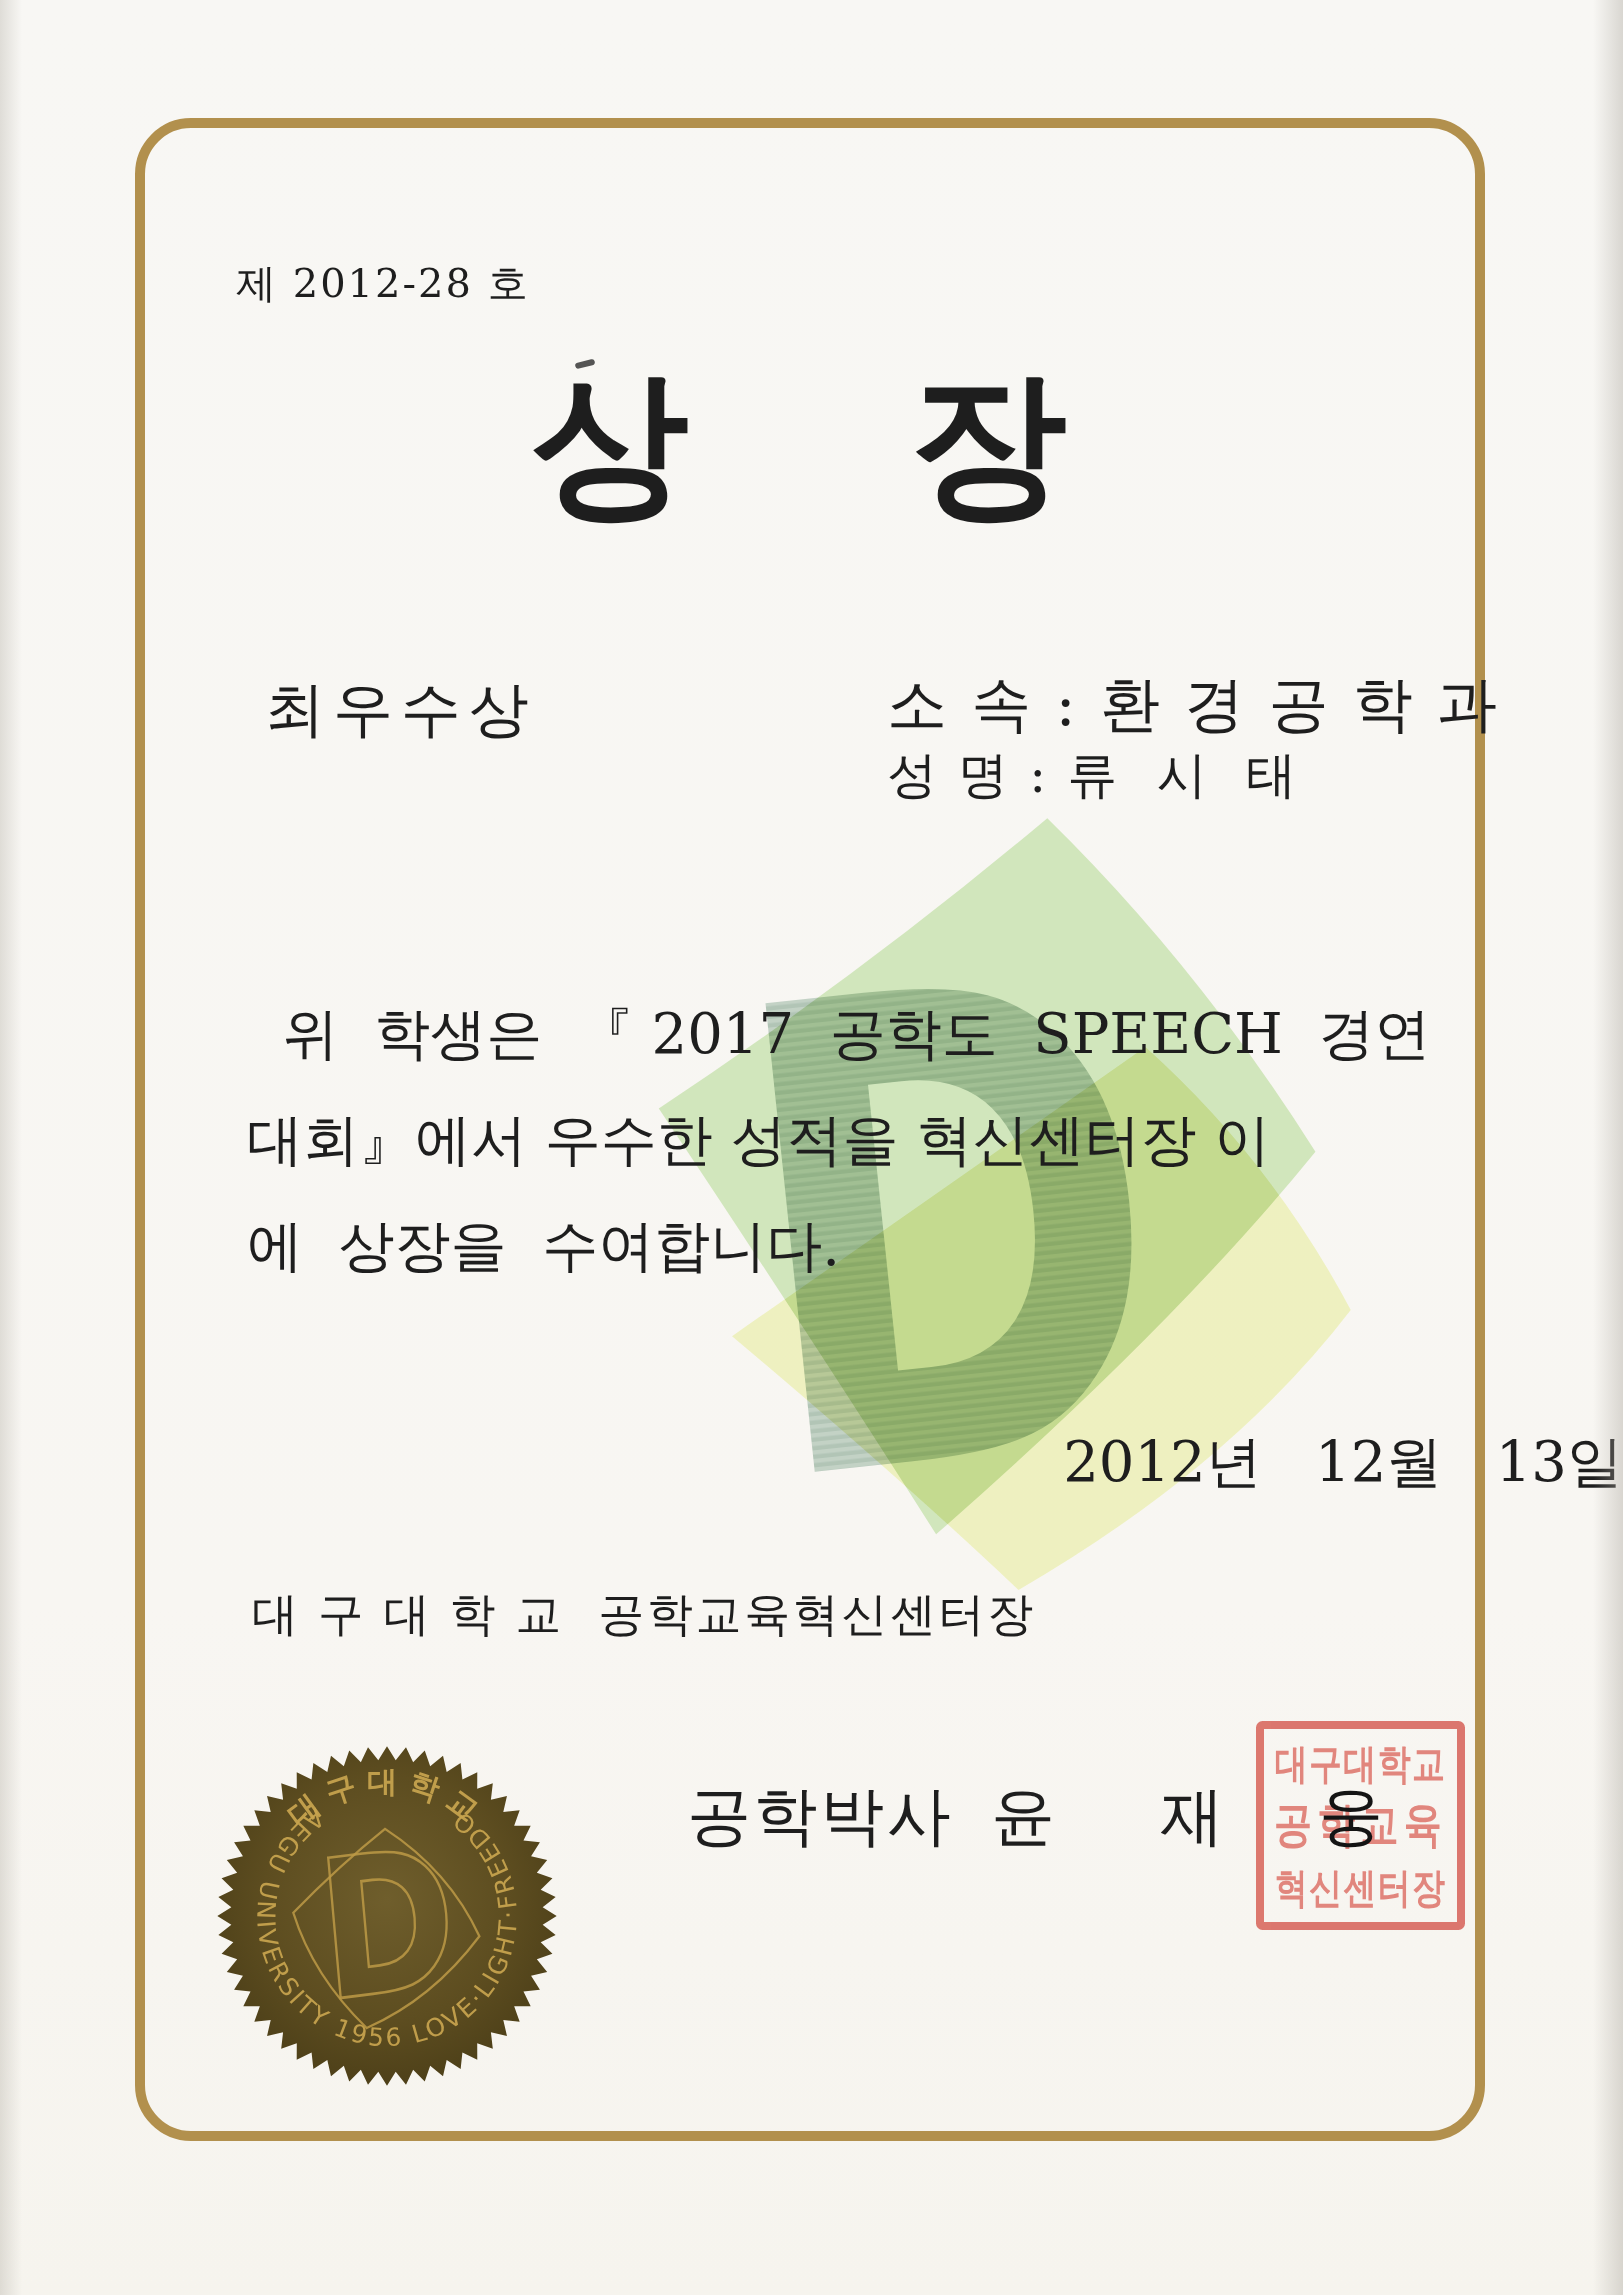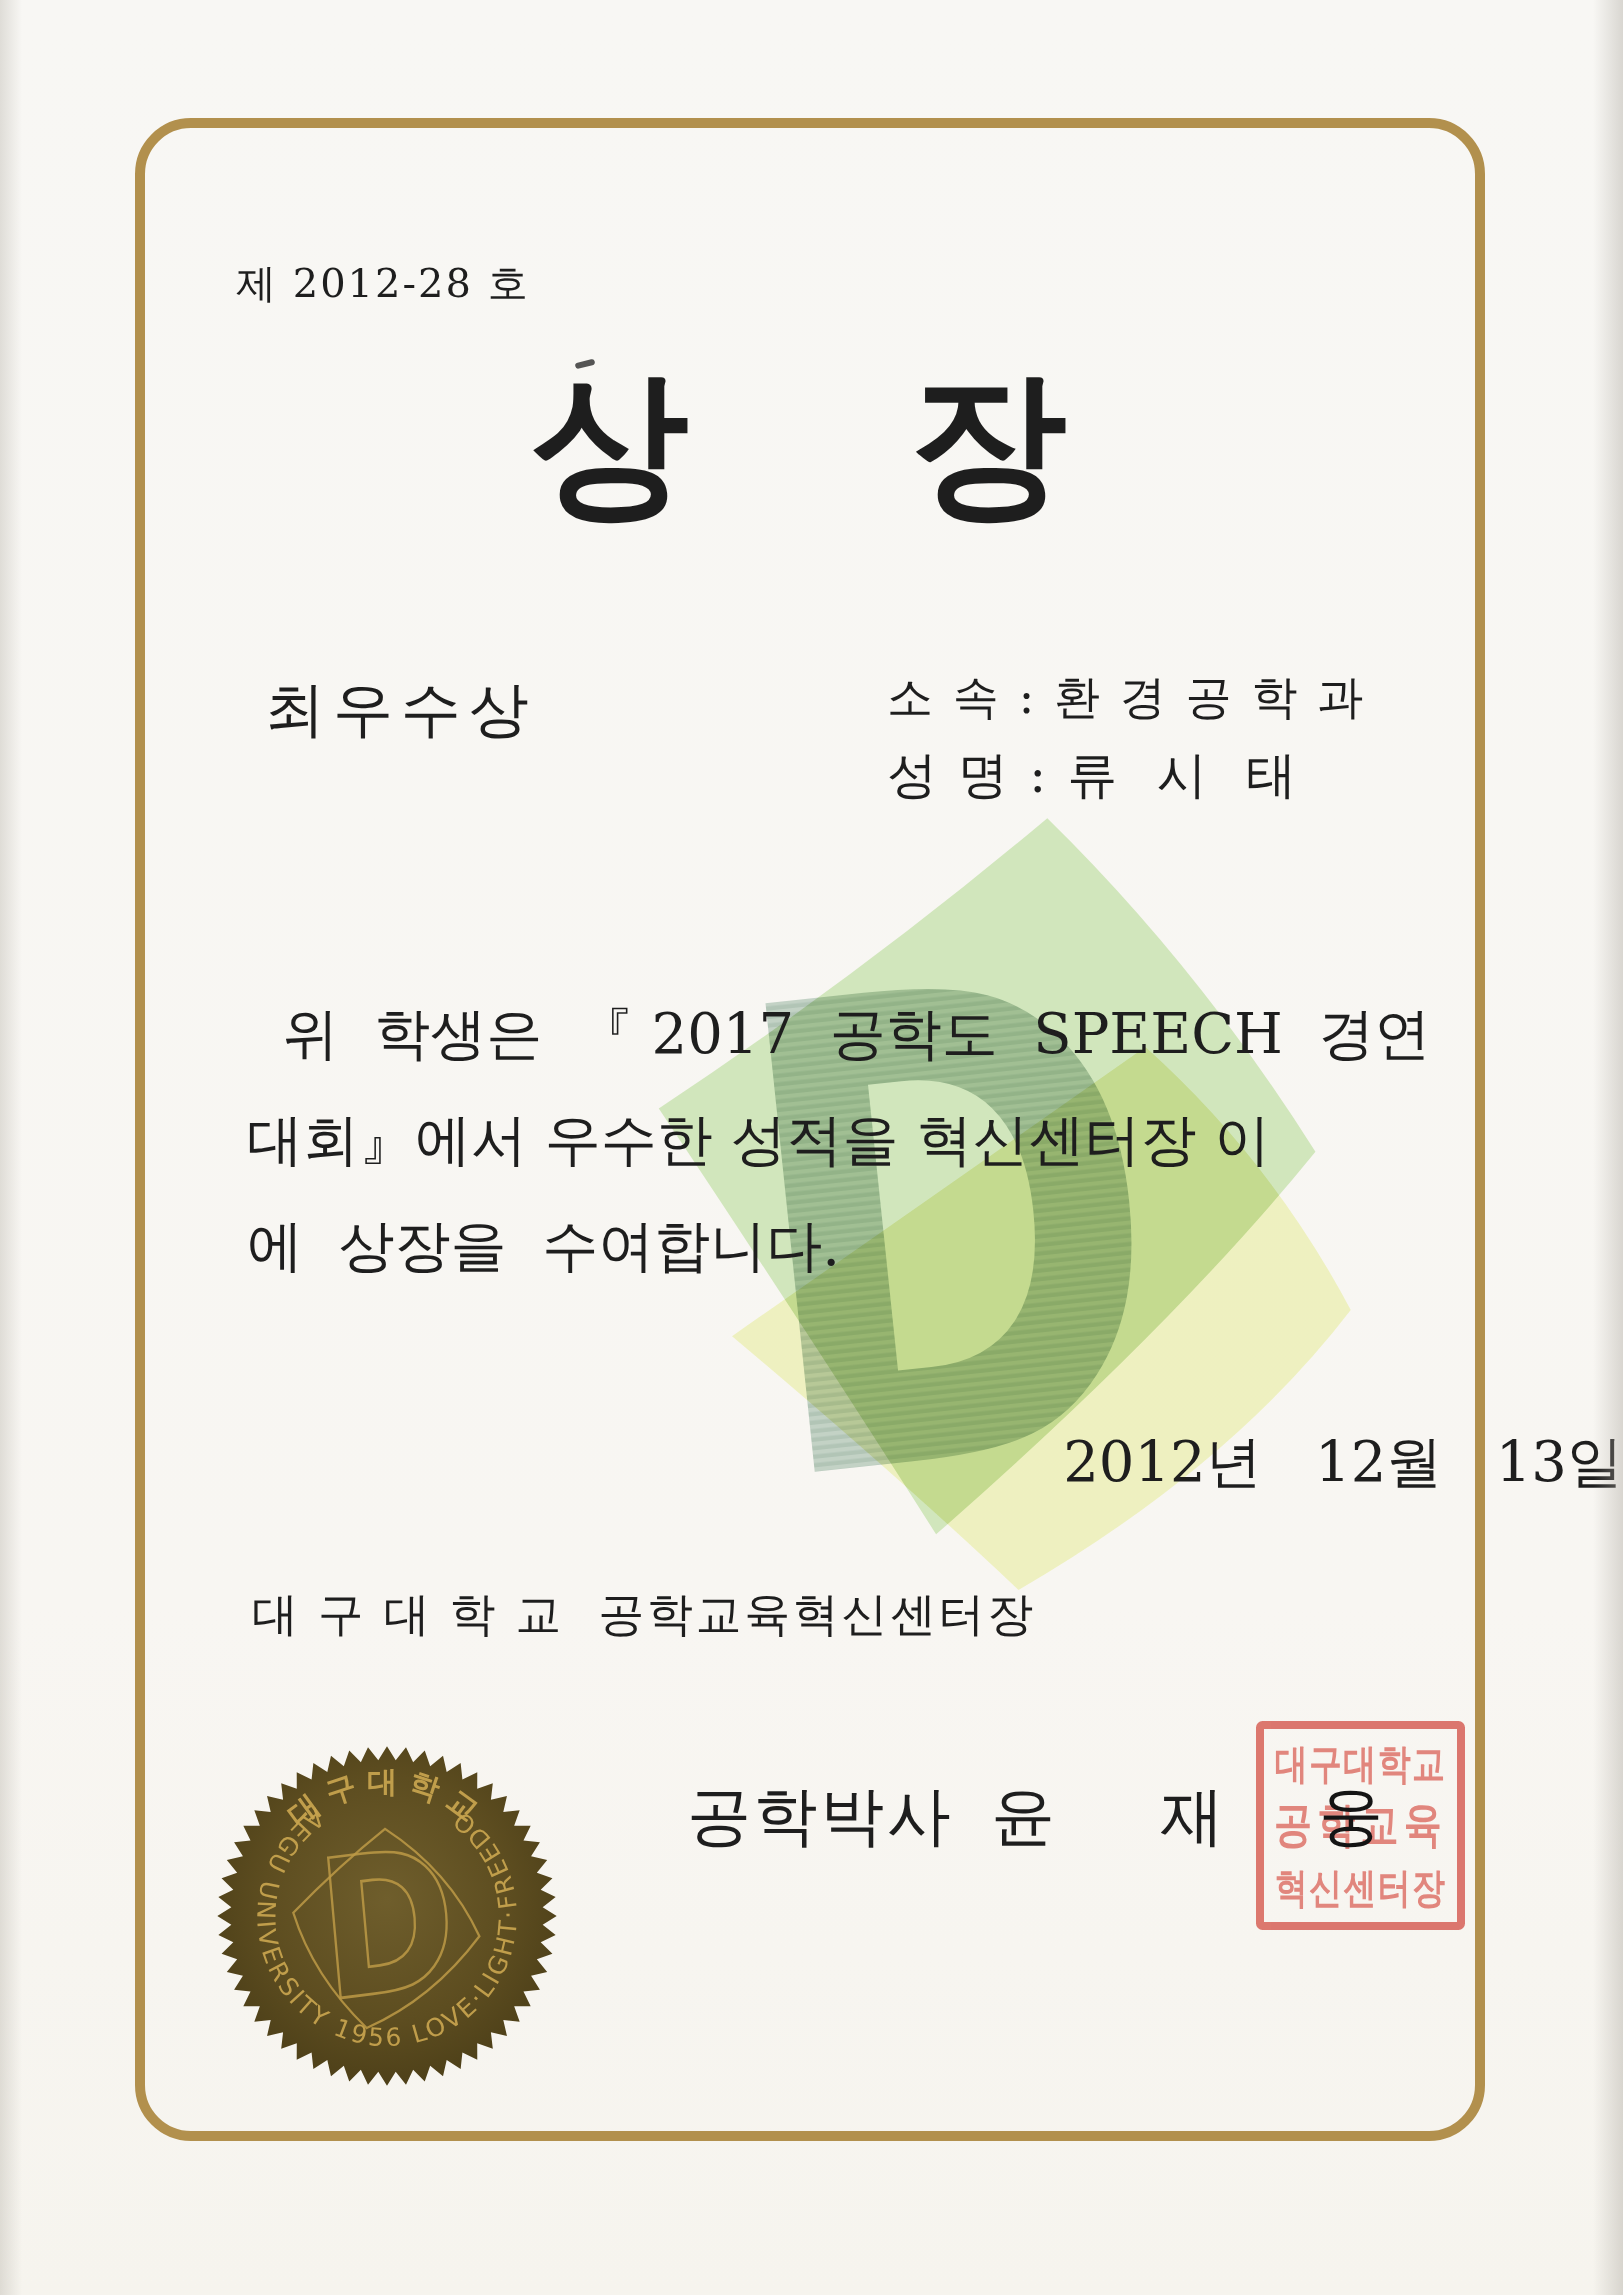--- a/index.html
+++ b/index.html
@@ -15,21 +15,21 @@
   .frame{
     position:absolute;left:135px;top:118px;width:1350px;height:2023px;
     border:10.5px solid #b2904d;border-radius:56px;box-sizing:border-box;z-index:1;
   }
   .txt{position:absolute;white-space:pre;line-height:1;z-index:2;}
   .doc-number{left:236px;top:263px;font-size:40px;letter-spacing:2px;}
   .title{left:0;width:1598px;top:364px;text-align:center;font-size:158px;font-weight:bold;}
   .artifact{position:absolute;left:575px;top:361px;width:19.6px;height:5.9px;background:#2c2c2c;
     border-radius:3.3px;transform:rotate(-14deg);opacity:.8;z-index:2;}
   .award-grade{left:265px;top:679px;font-size:60px;letter-spacing:7.9px;}
-  .aff-line{left:887px;top:674px;font-size:46px;letter-spacing:2.6px;}
+  .aff-line{left:887px;top:674px;font-size:60px;letter-spacing:2.6px;}
   .name-line{left:887px;top:750px;font-size:50px;letter-spacing:2.6px;}
   .body-par{left:247px;top:981px;font-size:56px;z-index:2;position:absolute;}
   .body-par .bline{white-space:pre;line-height:106px;}
   .issue-date{left:0;width:1623px;top:1434px;text-align:right;font-size:56px;}
   .issuer{left:252px;top:1591px;font-size:46px;letter-spacing:2.6px;}
   .sig{font-size:64px;top:1784px;}
   .sig-degree{left:687px;letter-spacing:2.6px;text-align:right;}
   .sig-ch1{left:991px;}
   .sig-ch2{left:1160px;}
   .sig-ch3{left:1319px;z-index:6;color:#141414;}

